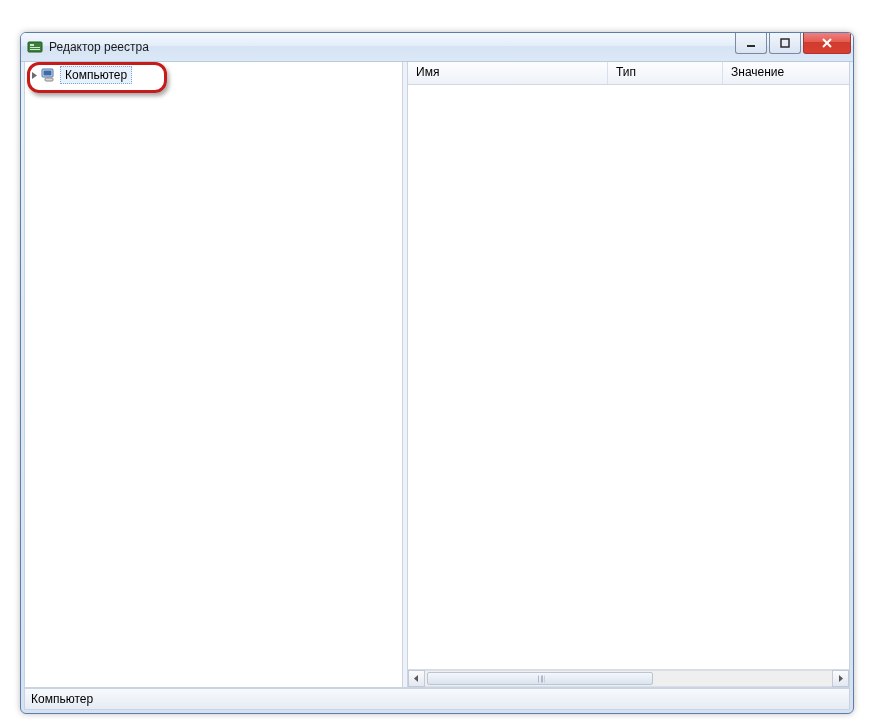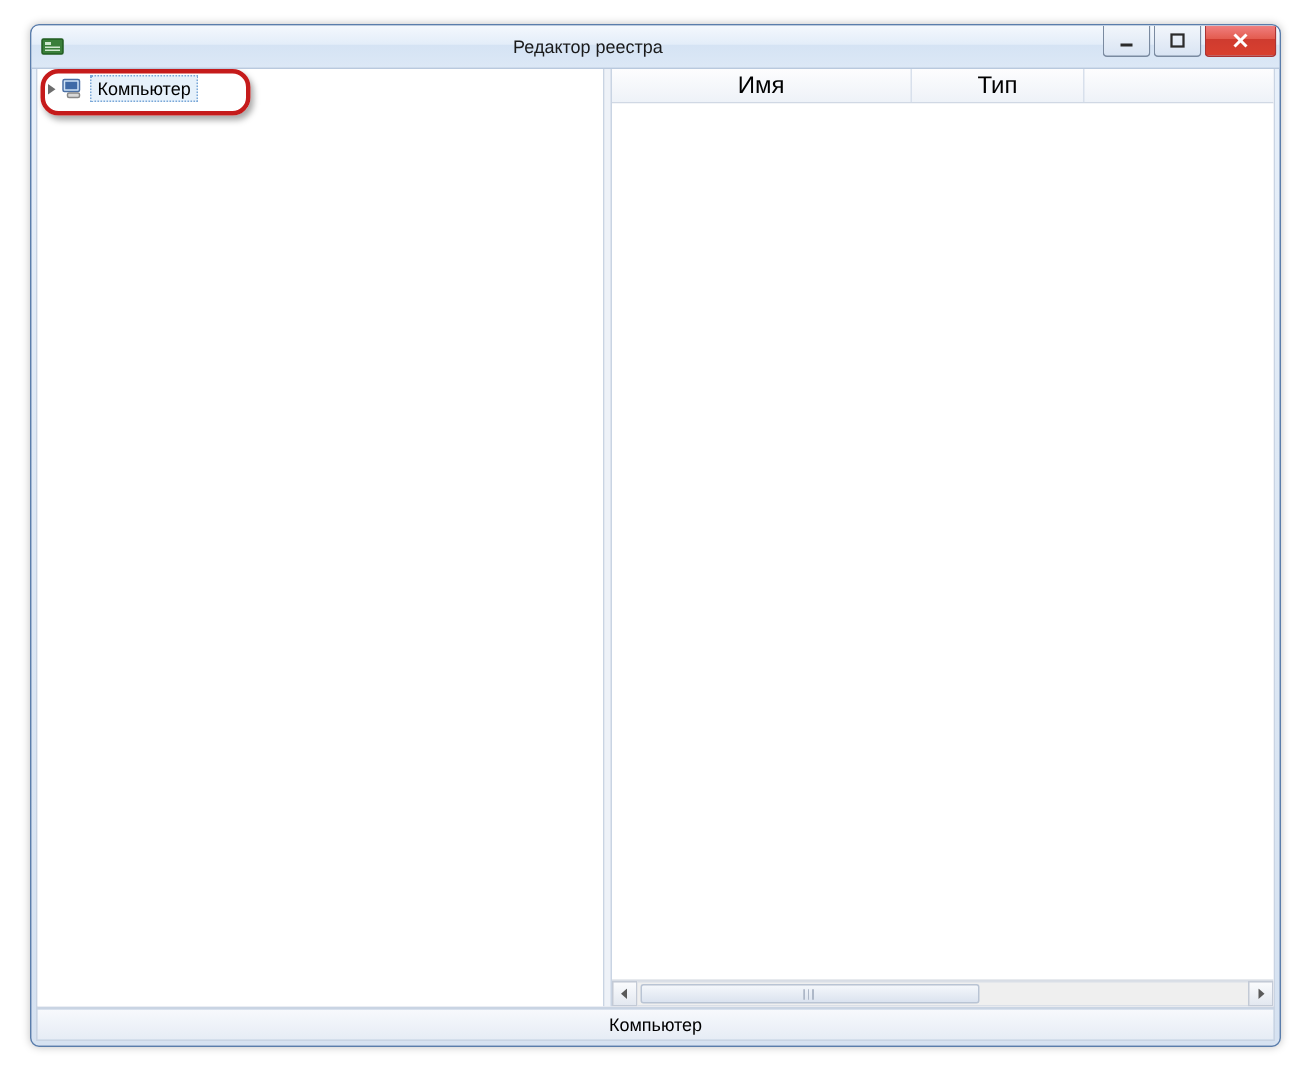--- a/index.html
+++ b/index.html
@@ -10,23 +10,22 @@
     font-family: "Segoe UI", Tahoma, sans-serif;
     font-size: 12px;
     background: #fff;
     overflow: hidden;
   }
   
   .desktop {
     box-sizing: border-box;
     width: 804px;
     height: 720px;
-    padding: 16px 20px 24px 20px;
-    background: #fff;
-    text-align: center;
+    padding: 32px 20px 24px 20px;
+    background: #fff;
   }
   .window {
     width: 832px;
     height: 680px;
     border: 1px solid #5a7dab;
     border-radius: 6px;
     box-shadow: 0 0 6px rgba(0,0,0,0.25);
     background: linear-gradient(to bottom, #e9f1fb 0%, #dfe9f5 40%, #d6e2f1 100%);
     display: flex;
     flex-direction: column;
@@ -175,21 +174,21 @@
     pointer-events: none;
   }
 
   
   .list-header {
     height: 22px;
     background: linear-gradient(to bottom, #fdfdfe, #eef2f8);
     border-bottom: 1px solid #d0d8e4;
     display: flex;
     align-items: stretch;
-    font-size: 16px;
+    font-size: 12px;
   }
   .col {
     border-right: 1px solid #d8e0ec;
     padding: 3px 8px 0 8px;
     color: #000;
     box-sizing: border-box;
     white-space: nowrap;
     overflow: hidden;
   }
   .col.name { width: 200px; }
@@ -315,20 +314,21 @@
         </div>
         <div class="callout"></div>
       </div>
 
       <div class="splitter"></div>
 
       <div class="list-pane">
         <div class="list-header">
           <div class="col name">Имя</div>
           <div class="col type">Тип</div>
+          <div class="col value">Значение</div>
         </div>
         <div class="list-body"></div>
         <div class="hscroll">
           <div class="sbtn">
             <svg width="7" height="7" viewBox="0 0 7 7">
                 <polygon points="5,0 5,7 1,3.5" fill="#5a5a5a"></polygon>
               </svg>
           </div>
           <div class="track">
             <div class="thumb">

